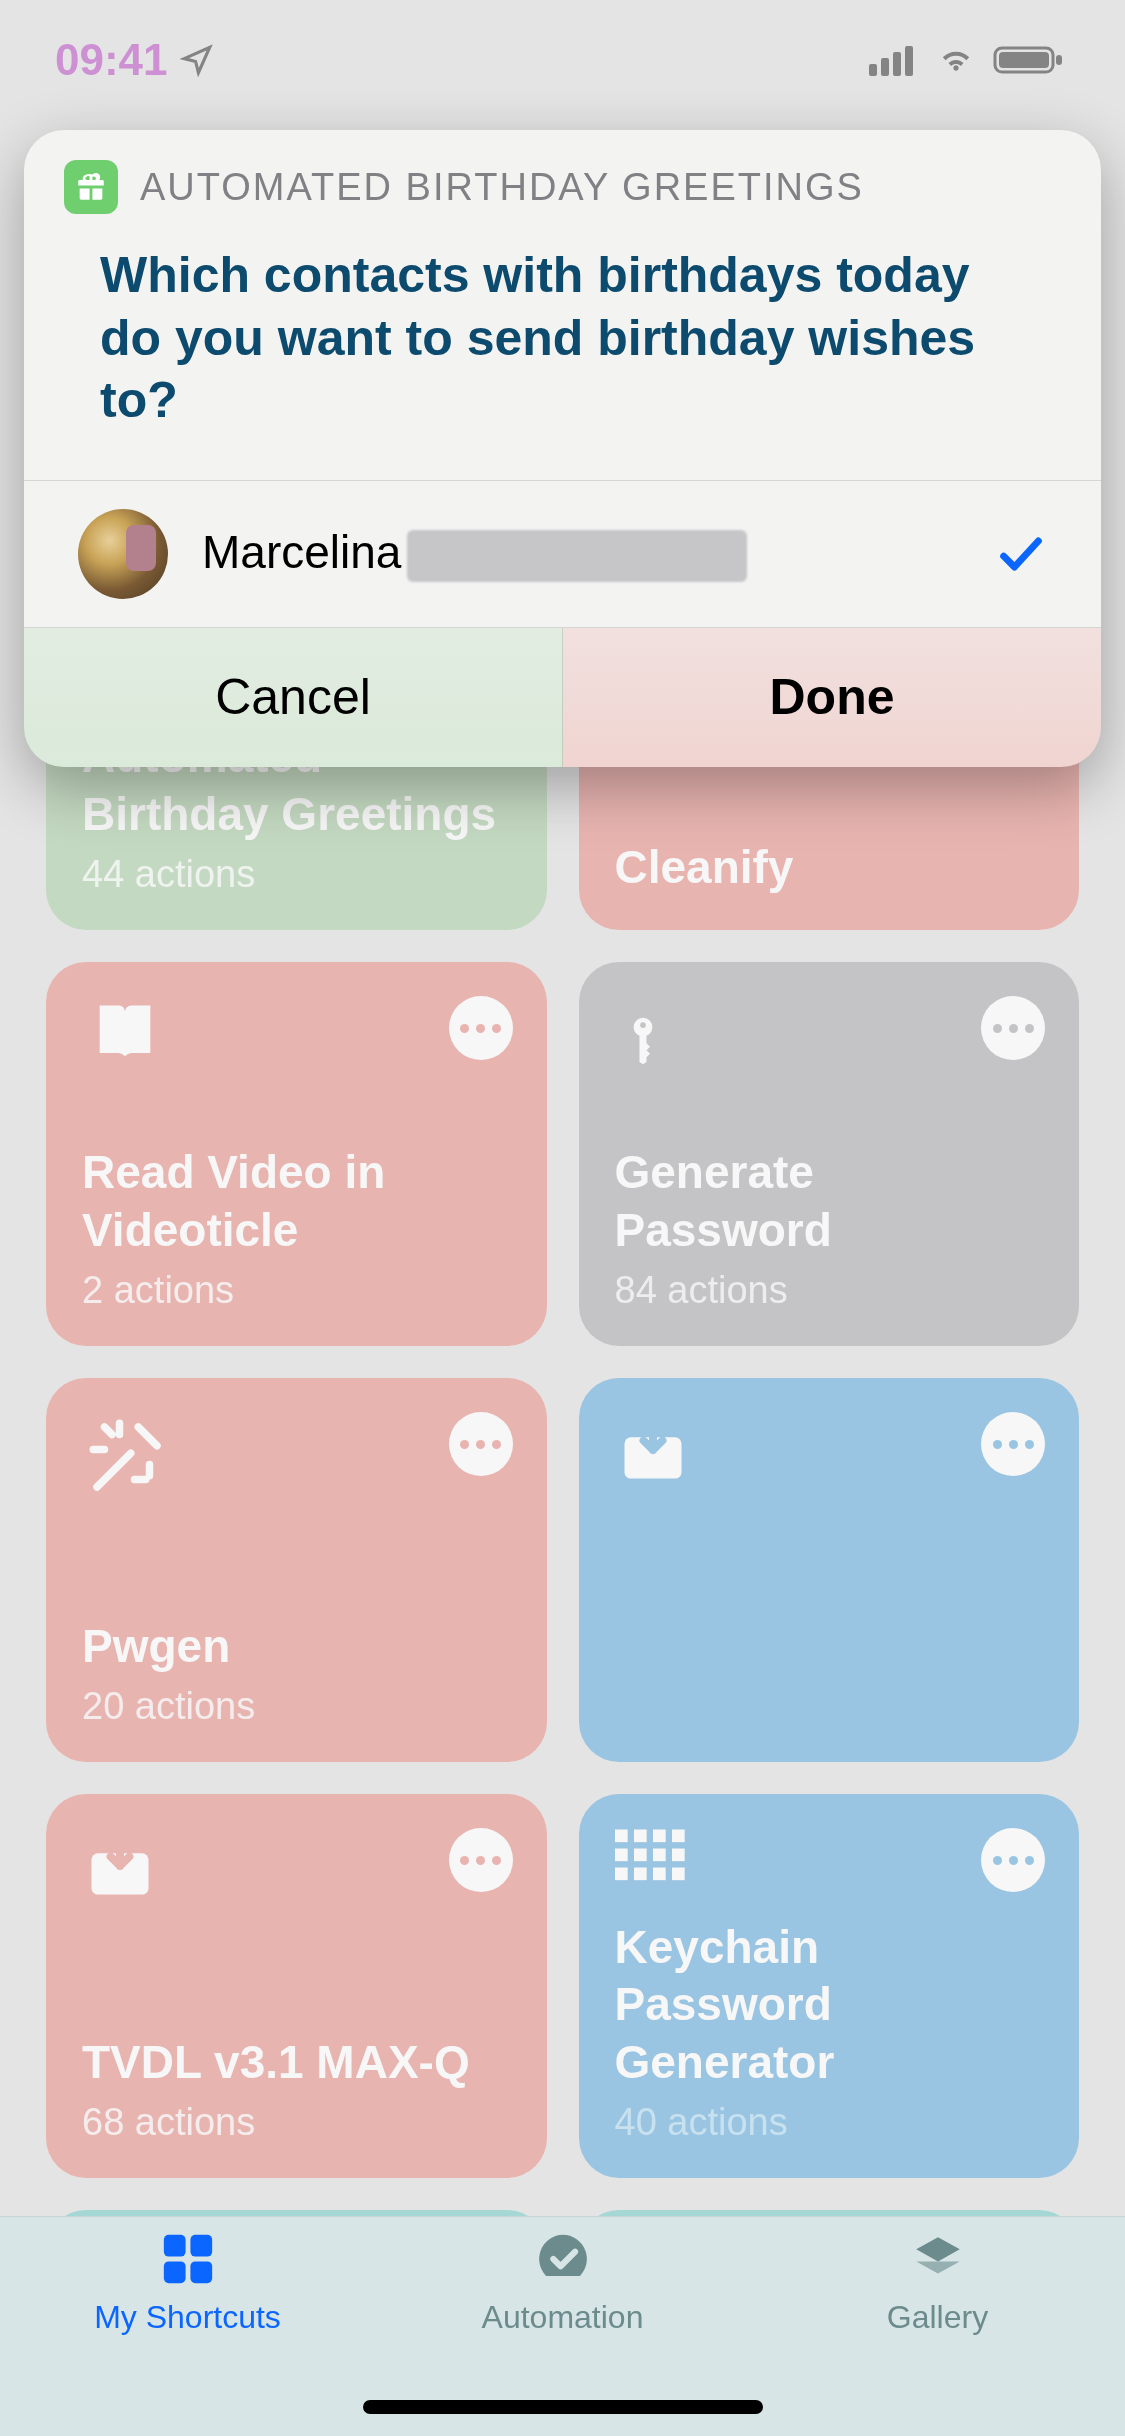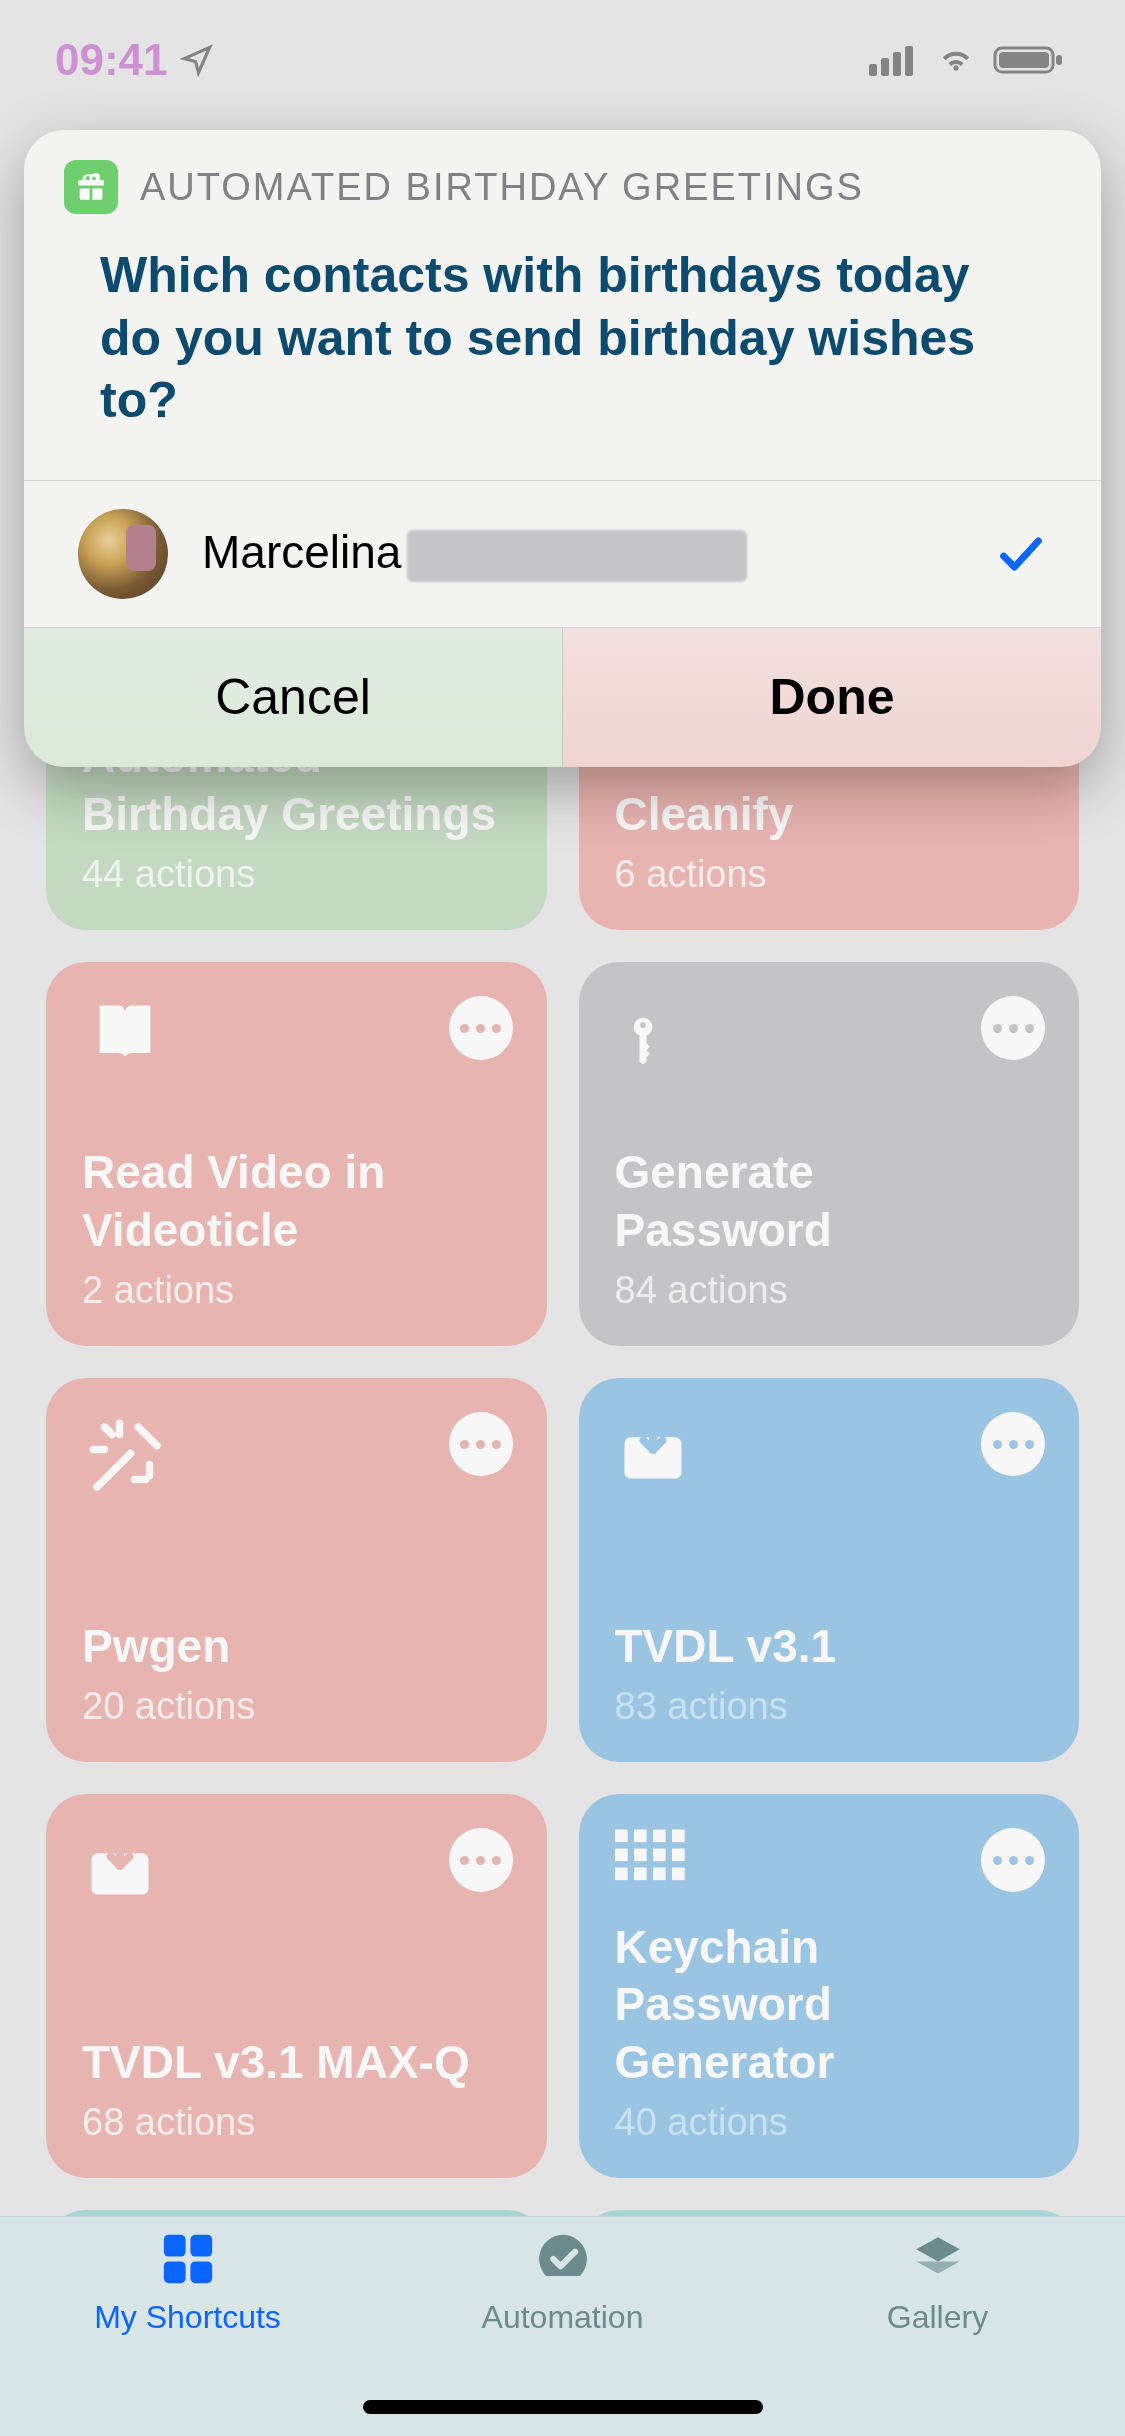--- a/index.html
+++ b/index.html
@@ -273,21 +273,20 @@
     <div class="card c-green short">
       <div>
         <div class="card-title">Automated Birthday Greetings</div>
         <div class="card-sub">44 actions</div>
       </div>
     </div>
 
     <div class="card c-red short">
       <div>
         <div class="card-title">Cleanify</div>
-        <div class="card-sub">6 actions</div>
       </div>
     </div>
 
     <div class="card c-red">
       <div class="card-icon">
         <svg width="86" height="76" viewBox="0 0 24 24" fill="#fff">
             <path d="M4 3h6a2 2 0 0 1 2 2v14a3 3 0 0 0-2-1H4V3zm16 0h-6a2 2 0 0 0-2 2v14a3 3 0 0 1 2-1h6V3z"></path>
           </svg>
       </div>
       <div class="card-more">
@@ -340,24 +339,20 @@
         <svg width="76" height="76" viewBox="0 0 24 24" fill="#fff">
             <path d="M5 8h14a2 2 0 0 1 2 2v9a2 2 0 0 1-2 2H5a2 2 0 0 1-2-2v-9a2 2 0 0 1 2-2z"></path>
             <path d="M12 2v10m0 0l-3-3m3 3l3-3" stroke="#3290d1" stroke-width="2.5" fill="none" stroke-linecap="round"></path>
           </svg>
       </div>
       <div class="card-more">
           <span></span>
           <span></span>
           <span></span>
         </div>
-      <div>
-        <div class="card-title">TVDL v3.1</div>
-        <div class="card-sub">83 actions</div>
-      </div>
     </div>
 
     <div class="card c-red">
       <div class="card-icon">
         <svg width="76" height="76" viewBox="0 0 24 24" fill="#fff">
             <path d="M5 8h14a2 2 0 0 1 2 2v9a2 2 0 0 1-2 2H5a2 2 0 0 1-2-2v-9a2 2 0 0 1 2-2z"></path>
             <path d="M12 2v10m0 0l-3-3m3 3l3-3" stroke="#de6b63" stroke-width="2.5" fill="none" stroke-linecap="round"></path>
           </svg>
       </div>
       <div class="card-more">

